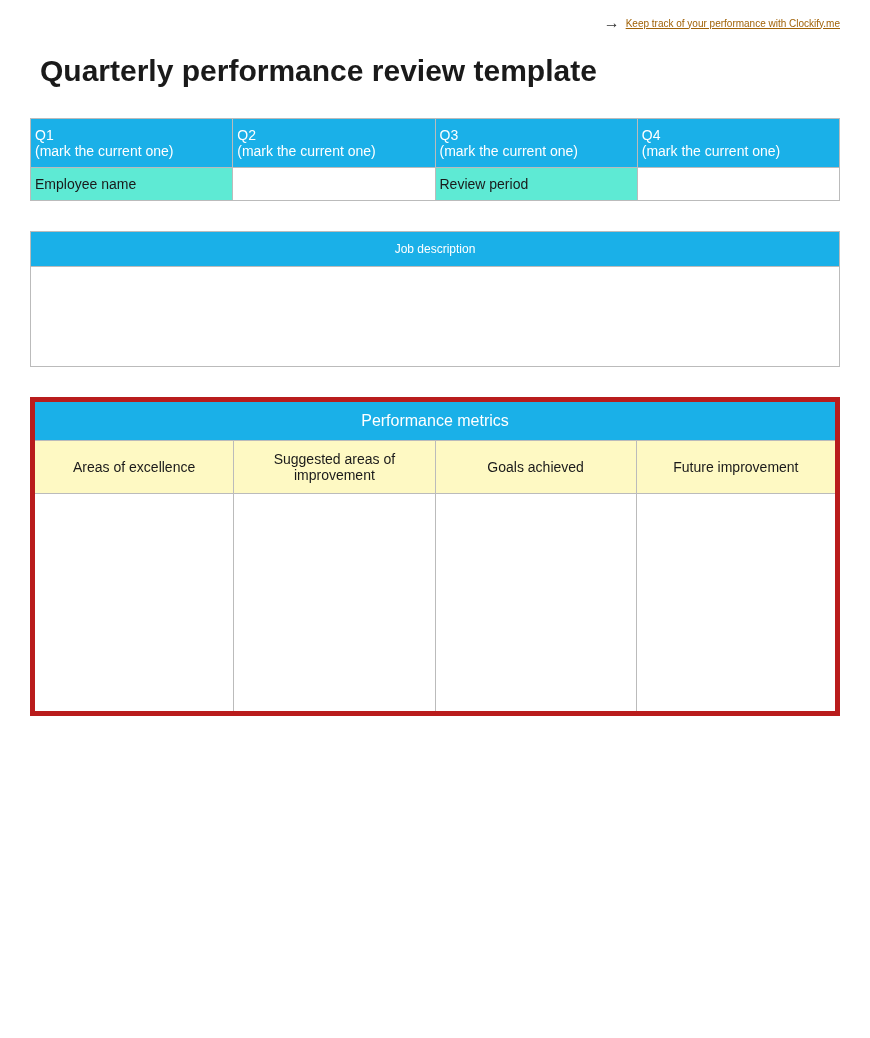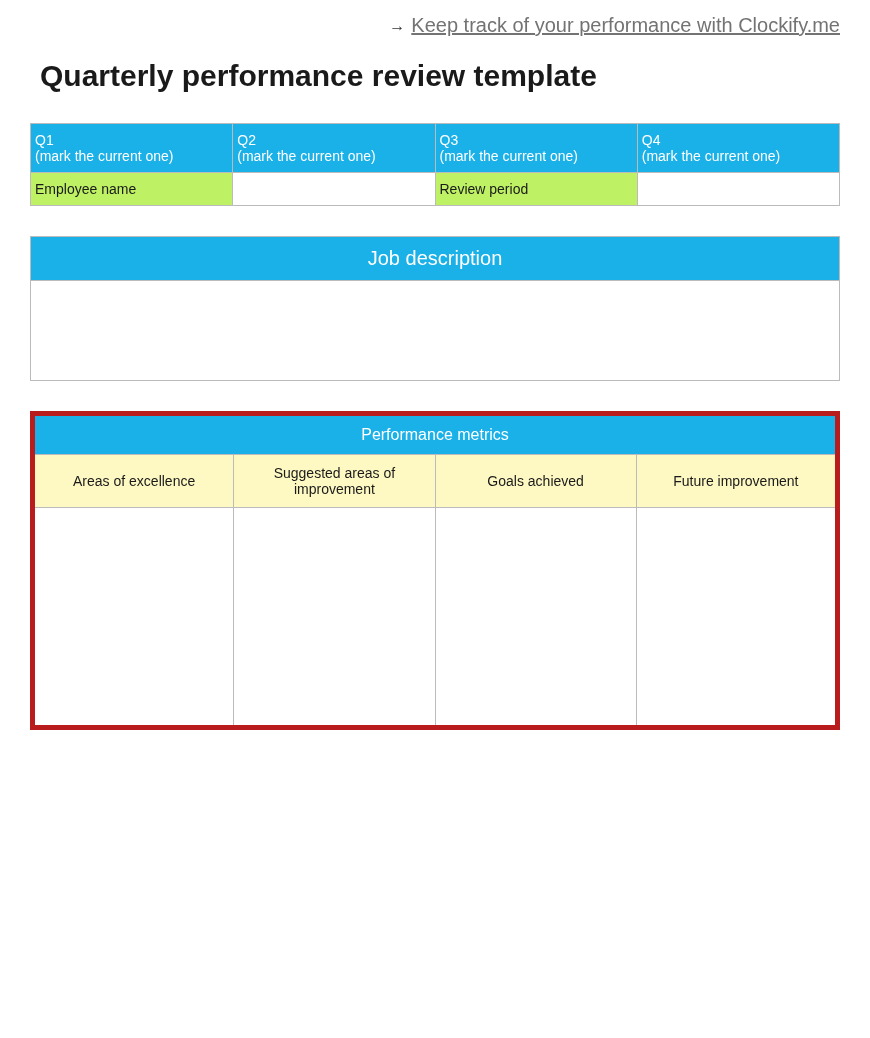--- a/index.html
+++ b/index.html
@@ -24,23 +24,23 @@
       padding: 14px 10px 10px 10px;
       gap: 6px;
     }
 
     .top-bar-arrow {
       font-size: 16px;
       color: #333;
     }
 
     .top-bar-link {
-      color: #737373;
+      color: #a16207;
       text-decoration: underline;
-      font-size: 20px;
+      font-size: 10px;
     }
 
     .page-title {
       font-size: 30px;
       font-weight: bold;
       margin: 12px 10px 30px 10px;
       color: #1a1a1a;
     }
 
     .section {
@@ -67,40 +67,40 @@
       font-size: 14px;
       font-weight: normal;
     }
 
     .quarter-info-row td {
       background-color: #f0f0f0;
       font-size: 14px;
     }
 
     .quarter-info-row td.label {
-      background-color: #bef264;
+      background-color: #5eead4;
       font-weight: normal;
     }
 
     .quarter-info-row td.value {
       background-color: #ffffff;
     }
 
     .job-desc-table {
       width: 100%;
       border-collapse: collapse;
       border: 1px solid #bbb;
     }
 
     .job-desc-table .header-row td {
       background-color: #1ab0e8;
       color: #ffffff;
       text-align: center;
       padding: 10px;
-      font-size: 20px;
+      font-size: 12px;
     }
 
     .job-desc-table .body-row td {
       height: 100px;
       border: 1px solid #bbb;
       background: #ffffff;
     }
 
     
     .perf-table {

